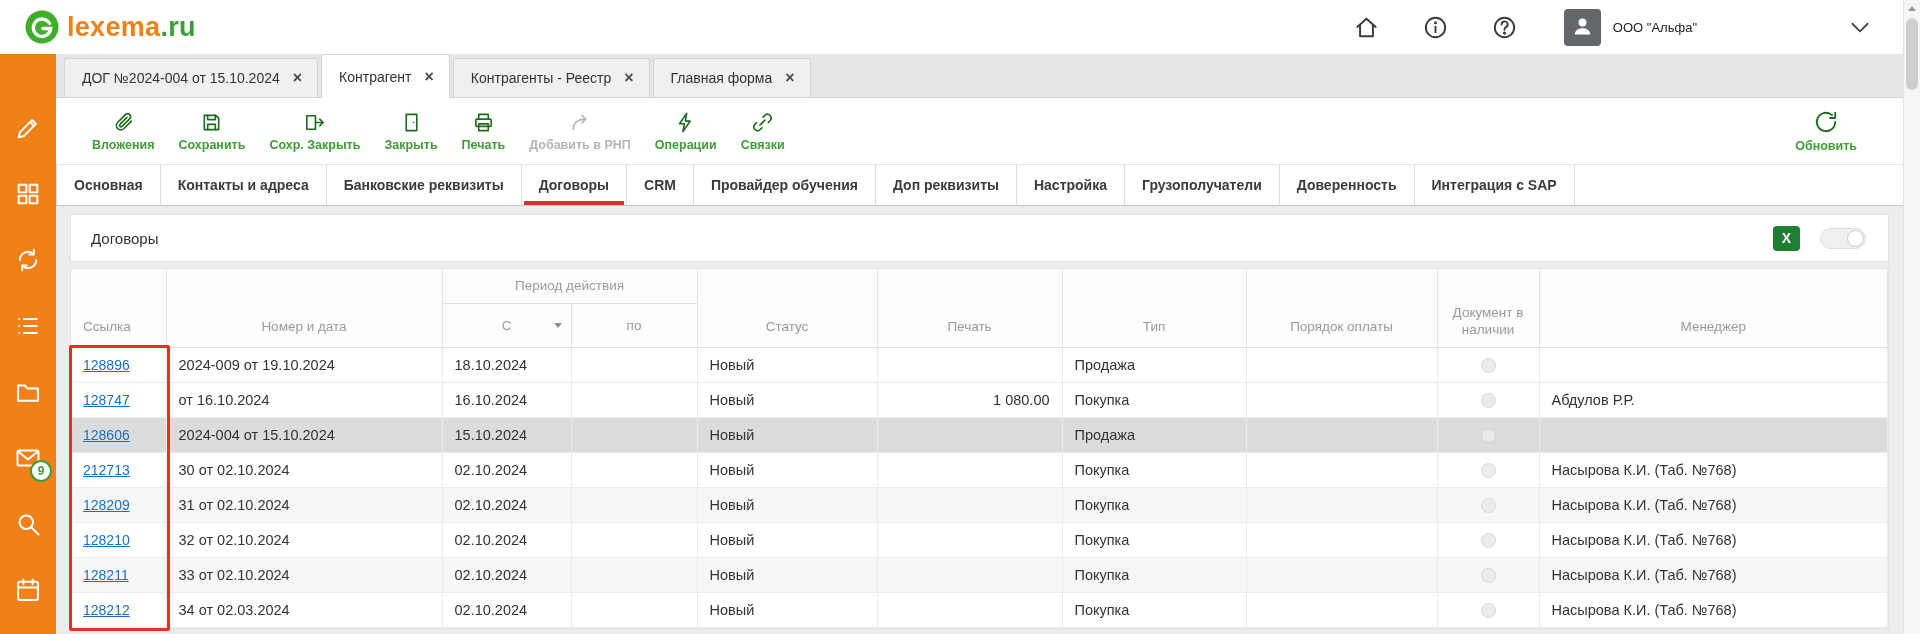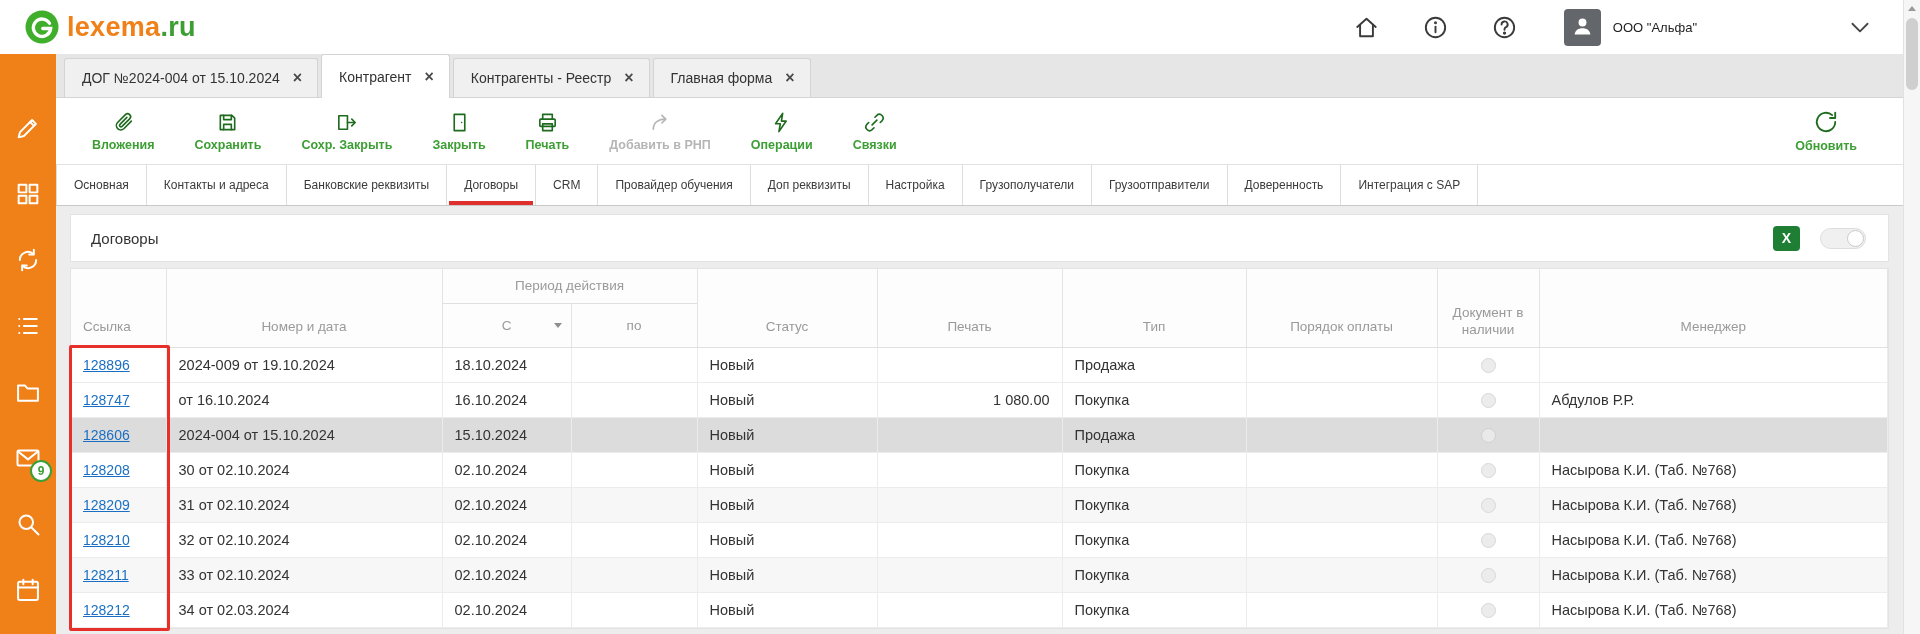--- a/index.html
+++ b/index.html
@@ -41,33 +41,33 @@
   .main{position:absolute;left:56px;top:54px;right:17px;bottom:0;display:flex;flex-direction:column;background:#fff}
 
   
   .doc-tabs{height:44px;background:#e6e6e6;display:flex;align-items:flex-end;padding-left:8px;border-bottom:1px solid #d4d4d4;flex:0 0 auto}
   .doc-tab{height:39px;display:flex;align-items:center;gap:13px;padding:0 15px 0 17px;background:#f0f0f0;border:1px solid #d4d4d4;border-bottom:none;margin-right:3px;font-size:14px;color:#333;border-radius:3px 3px 0 0;cursor:pointer;white-space:nowrap}
   .doc-tab.active{background:#fff;height:44px;margin-bottom:-1px}
   .tab-close{font-weight:bold;color:#4a4a4a;font-size:16px;line-height:1;cursor:pointer}
 
   
   .toolbar{height:67px;background:#fff;display:flex;align-items:center;padding:0 46px 0 36px;border-bottom:1px solid #e3e3e3;flex:0 0 auto}
-  .tool-items{display:flex;align-items:center;gap:40px}
+  .tool-items{display:flex;align-items:center;gap:24px}
   .tool-item{display:flex;flex-direction:column;align-items:center;gap:4px;cursor:pointer}
   .tool-item .t-icon{width:23px;height:23px;color:var(--icon-green)}
   .tool-item .t-icon svg{width:100%;height:100%}
   .tool-item .t-label{font-size:12.5px;font-weight:bold;color:var(--accent-green);white-space:nowrap}
   .tool-item.disabled .t-icon{color:#b5b5b5}
   .tool-item.disabled .t-label{color:#b5b5b5}
   .tool-refresh{margin-left:auto}
   .tool-refresh .t-icon{width:26px;height:26px}
 
   
   .subtabs{height:41px;border-bottom:1px solid #c9c9c9;display:flex;align-items:stretch;background:#fff;flex:0 0 auto}
-  .subtab{display:flex;align-items:center;padding:0 17px;font-size:12px;font-weight:normal;color:#3b3b3b;border-right:1px solid #ddd;position:relative;cursor:pointer;background:#fff;white-space:nowrap}
+  .subtab{display:flex;align-items:center;padding:0 17px;font-size:14px;font-weight:bold;color:#3b3b3b;border-right:1px solid #ddd;position:relative;cursor:pointer;background:#fff;white-space:nowrap}
   .subtab:first-child{border-left:1px solid #ddd}
   .subtab.active::after{content:"";position:absolute;left:2px;right:2px;bottom:0;height:4px;background:var(--tab-underline-red)}
 
   
   .content{flex:1;background:#ededed;padding:8px 14px 0;overflow:hidden}
   .panel-header{height:48px;background:#fff;border:1px solid #e3e3e3;display:flex;align-items:center;padding:0 22px 0 20px;margin-bottom:6px}
   .panel-title{font-size:15px;color:#333}
   .ph-right{margin-left:auto;display:flex;align-items:center;gap:20px}
   .excel-btn{width:27px;height:25px;background:var(--excel-green);border-radius:4px;color:#fff;font-weight:bold;font-size:14px;display:flex;align-items:center;justify-content:center;cursor:pointer}
   .toggle{width:46px;height:21px;background:#f0f0f0;border:1px solid #ddd;border-radius:11px;position:relative;cursor:pointer}
@@ -295,23 +295,20 @@
           <span>Провайдер обучения</span>
         </div>
         <div class="subtab">
           <span>Доп реквизиты</span>
         </div>
         <div class="subtab">
           <span>Настройка</span>
         </div>
         <div class="subtab">
           <span>Грузополучатели</span>
-        </div>
-        <div class="subtab">
-          <span>Грузоотправители</span>
         </div>
         <div class="subtab">
           <span>Доверенность</span>
         </div>
         <div class="subtab">
           <span>Интеграция с SAP</span>
         </div>
       </div>
 
     <div class="content">
@@ -387,21 +384,21 @@
                 <td>15.10.2024</td>
                 <td></td>
                 <td>Новый</td>
                 <td class="c-sum"></td>
                 <td>Продажа</td>
                 <td></td>
                 <td class="c-doc"><span class="checkbox"></span></td>
                 <td></td>
               </tr>
               <tr class="">
-                <td class="c-link"><a href="#" class="row-link">128208</a></td>
+                <td class="c-link"><a href="#" class="row-link">212713</a></td>
                 <td>30 от 02.10.2024</td>
                 <td>02.10.2024</td>
                 <td></td>
                 <td>Новый</td>
                 <td class="c-sum"></td>
                 <td>Покупка</td>
                 <td></td>
                 <td class="c-doc"><span class="checkbox"></span></td>
                 <td>Насырова К.И. (Таб. №768)</td>
               </tr>

